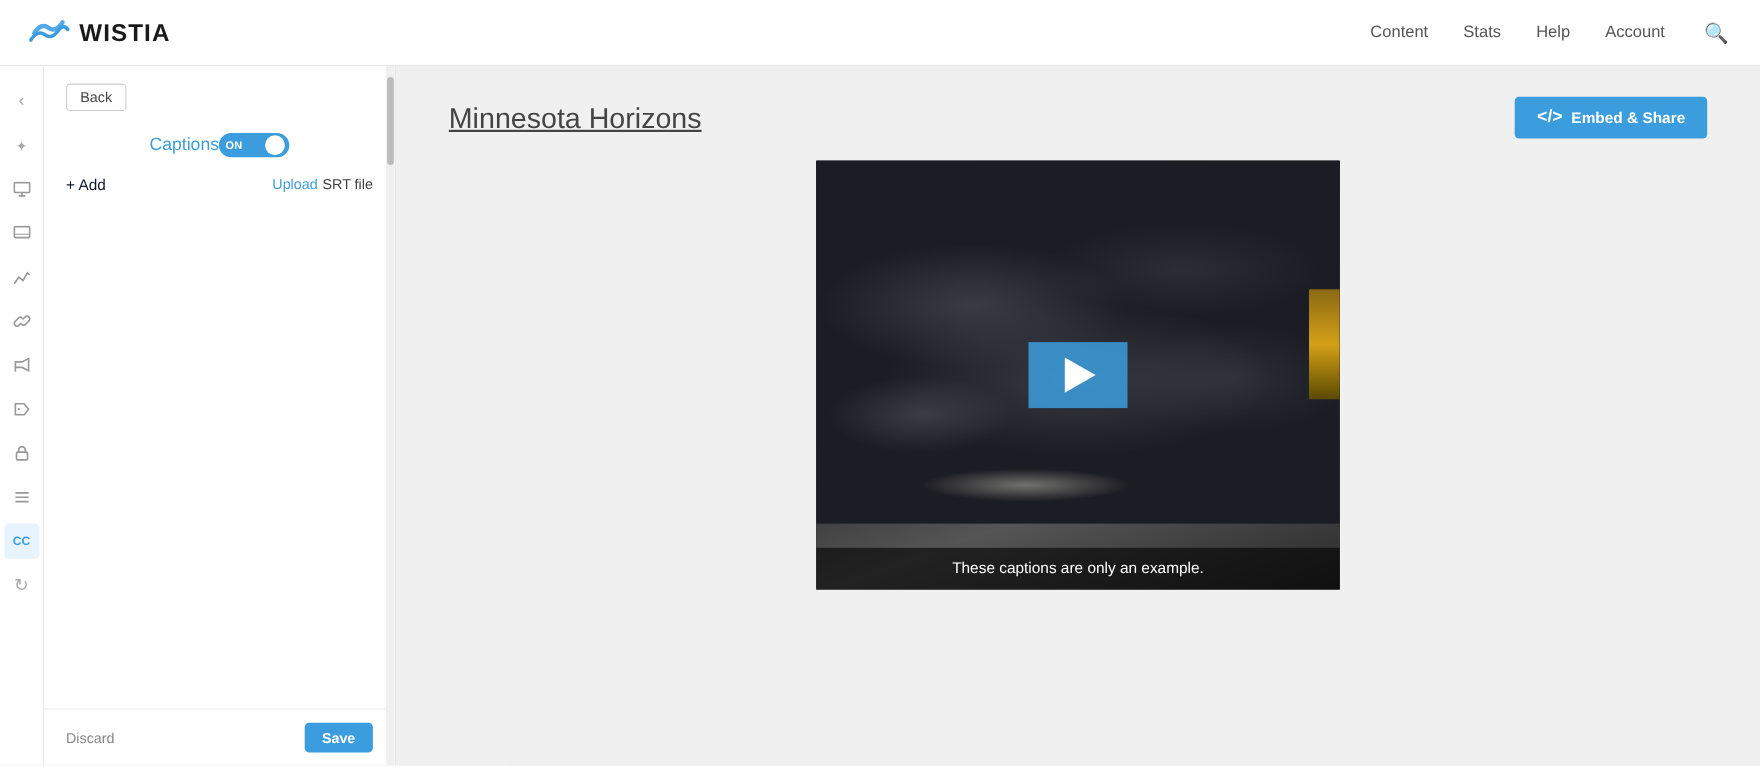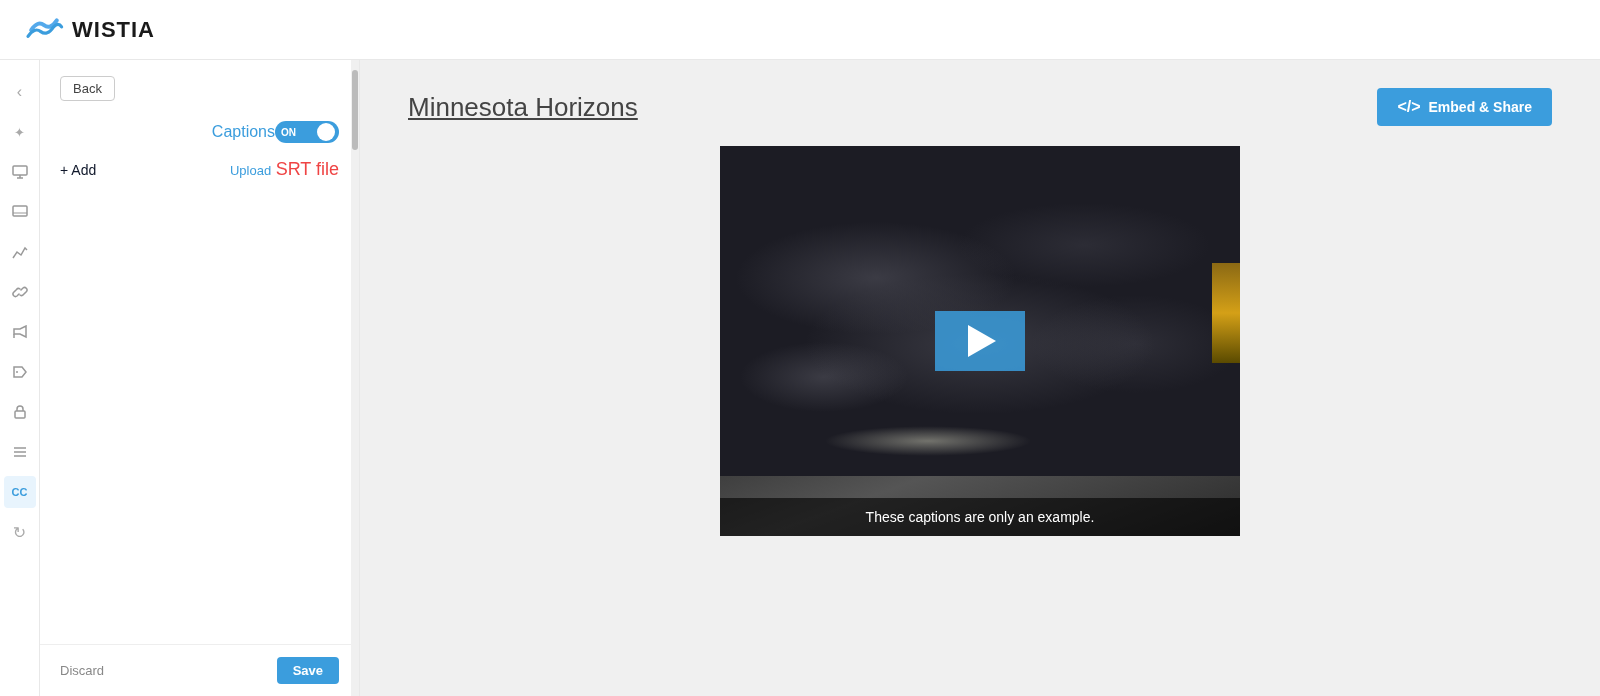--- a/index.html
+++ b/index.html
@@ -139,21 +139,21 @@
       border-radius: 4px;
       cursor: pointer;
       font-size: 13px;
       color: #444;
       margin-bottom: 20px;
     }
 
     .captions-header {
       display: flex;
       align-items: center;
-      justify-content: flex-end;
+      justify-content: center;
       margin-bottom: 16px;
     }
     .captions-label {
       font-size: 16px;
       color: #3b9ddd;
       font-weight: 500;
     }
     .toggle-switch {
       display: flex;
       align-items: center;
@@ -187,22 +187,22 @@
       font-size: 14px;
       color: #0f172a;
     }
     .upload-link {
       color: #3b9ddd;
       font-size: 13px;
       cursor: pointer;
       text-decoration: none;
     }
     .srt-text {
-      font-size: 18px;
-      color: #ef4444;
+      font-size: 13px;
+      color: #404040;
     }
 
     
     .sidebar-bottom {
       padding: 12px 20px;
       border-top: 1px solid #eee;
       display: flex;
       justify-content: space-between;
       align-items: center;
     }
@@ -261,21 +261,21 @@
       font-size: 16px;
     }
 
     
     .video-container {
       display: flex;
       justify-content: center;
       padding: 0 48px;
     }
     .video-player {
-      width: 520px;
+      width: 476px;
       height: 390px;
       background: #111;
       position: relative;
       overflow: hidden;
     }
     .video-bg {
       position: absolute;
       top: 0; left: 0; right: 0; bottom: 0;
       background: linear-gradient(160deg, #1a1a2e 0%, #222 30%, #333 50%, #555 70%, #2a2a2a 100%);
     }
@@ -349,20 +349,27 @@
 </head>
 <body>
 
 <nav class="topnav">
   <div class="logo">
     <svg class="logo-icon" viewBox="0 0 48 40">
       <path d="M8 20 Q16 8 24 14 Q32 20 40 8" stroke="#54a9eb" stroke-width="5" fill="none" stroke-linecap="round"></path>
       <path d="M4 28 Q12 16 20 22 Q28 28 36 16 Q42 10 46 16" stroke="#3b9ddd" stroke-width="4" fill="none" stroke-linecap="round"></path>
     </svg>
     <span class="logo-text">WISTIA</span>
+  </div>
+  <div class="nav-links">
+    <a class="nav-link">Content</a>
+    <a class="nav-link">Stats</a>
+    <a class="nav-link">Help</a>
+    <a class="nav-link">Account</a>
+    <button class="search-icon-btn">🔍</button>
   </div>
 </nav>
 
 <div class="layout">
 
   <div class="icon-bar">
     <button class="icon-bar-btn">
       <span class="chevron-left">‹</span>
     </button>
     <button class="icon-bar-btn" style="font-size:13px; color:#aaa;">✦</button>

